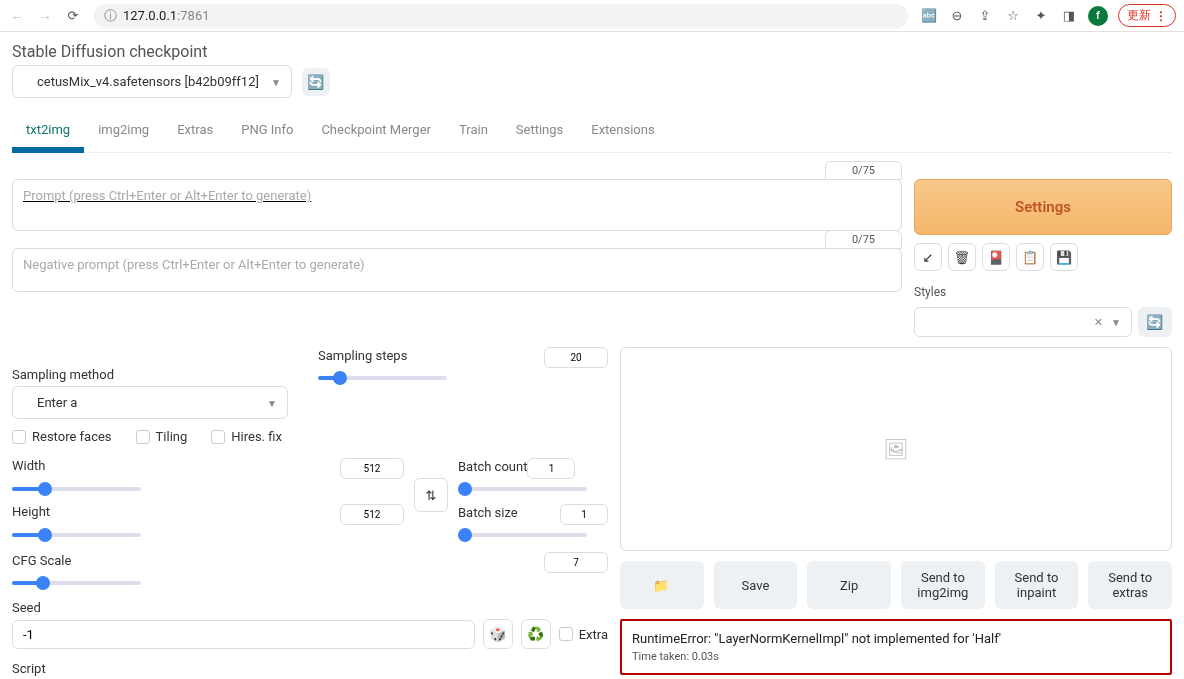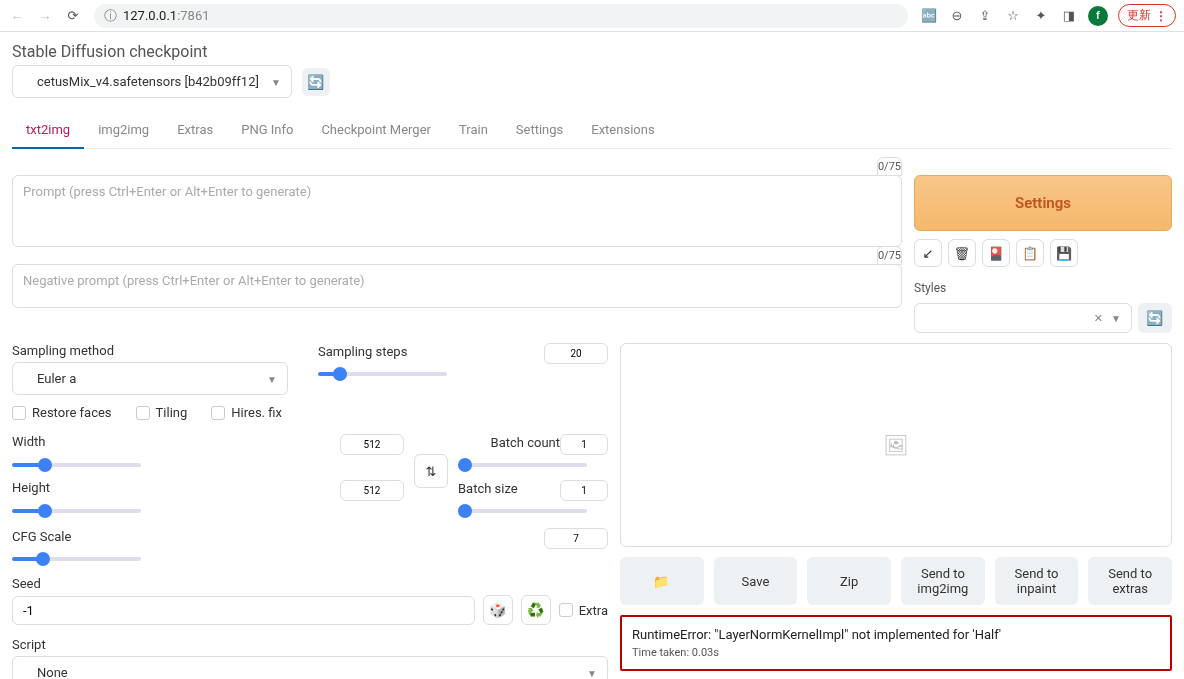--- a/index.html
+++ b/index.html
@@ -21,31 +21,31 @@
 
 .page { padding: 10px 12px; }
 .ckpt-lbl { font-size: 16px; color: #555; margin-bottom: 4px; }
 .ckpt-row { display: flex; align-items: center; gap: 10px; margin-bottom: 14px; }
 .dropdown { position: relative; background: #fff; border: 1px solid #ddd; border-radius: 6px; padding: 8px 32px 8px 24px; min-width: 270px; font-size: 13px; color: #333; cursor: pointer; }
 .dropdown .dd-arrow { position: absolute; right: 10px; top: 50%; transform: translateY(-50%); color: #888; font-size: 10px; }
 .sq-btn { width: 28px; height: 28px; border-radius: 6px; background: #eef1f3; display: flex; align-items: center; justify-content: center; font-size: 14px; cursor: pointer; }
 
 .tabs { display: flex; gap: 0; border-bottom: 1px solid #eee; margin-bottom: 0; }
 .tab { padding: 10px 14px; color: #888; cursor: pointer; font-size: 13px; }
-.tab.active { color: #be185d; border-bottom: 2px solid #0369a1; margin-bottom: -1px; }
+.tab.active { color: #0f766e; border-bottom: 6px solid #0369a1; margin-bottom: -1px; }
 
 .main-row { display: flex; gap: 12px; margin-top: 8px; }
 .left-col { flex: 1; min-width: 0; }
 .right-col { width: 258px; display: flex; flex-direction: column; gap: 8px; }
 
 .prompt-wrap { position: relative; }
-.token-count { position: absolute; top: -18px; right: 0; border: 1px solid #ddd; border-radius: 6px 6px 0 0; padding: 2px 0; font-size: 11px; background: #fff; color: #555; }
+.token-count { position: absolute; top: -18px; right: 0; border: 1px solid #ddd; border-radius: 6px 6px 0 0; padding: 2px 26px; font-size: 11px; background: #fff; color: #555; }
 textarea.prompt { width: 100%; border: 1px solid #ddd; border-radius: 6px; padding: 8px 10px; font-size: 13px; resize: none; font-family: inherit; margin-bottom: 14px; }
 textarea.prompt::placeholder { color: #aaa; }
-.pos-prompt { height: 72px; }
+.pos-prompt { height: 52px; text-decoration: underline; }
 .neg-prompt { height: 44px; }
 
 .generate-btn { width: 100%; height: 56px; background: linear-gradient(#f7c78a, #f5b86b); border: 1px solid #e8a95a; border-radius: 6px; color: #c0541e; font-weight: 600; font-size: 15px; cursor: pointer; display: flex; align-items: center; justify-content: center; }
 .icon-row { display: flex; gap: 6px; }
 .icon-btn { width: 28px; height: 28px; border: 1px solid #ddd; border-radius: 6px; background: #fff; display: flex; align-items: center; justify-content: center; font-size: 13px; cursor: pointer; }
 .styles-lbl { font-size: 12px; color: #555; margin-top: 6px; }
 .styles-row { display: flex; gap: 6px; }
 .styles-select { flex: 1; border: 1px solid #ddd; border-radius: 6px; height: 30px; position: relative; }
 .styles-x { position: absolute; right: 28px; top: 50%; transform: translateY(-50%); color: #888; font-size: 11px; }
 .styles-arr { position: absolute; right: 10px; top: 50%; transform: translateY(-50%); color: #888; font-size: 10px; }
@@ -72,21 +72,21 @@
 .actions { display: flex; gap: 10px; }
 .act-btn { flex: 1; background: #eef1f3; border: none; border-radius: 6px; padding: 10px 6px; font-size: 13px; color: #333; cursor: pointer; display: flex; align-items: center; justify-content: center; text-align: center; height: 48px; }
 .err-box { border: 2px solid #b00; border-radius: 2px; padding: 10px; }
 .err-msg { font-size: 13px; color: #222; margin-bottom: 4px; }
 .err-time { font-size: 11px; color: #555; }
 
 .bottom-split { display: flex; gap: 12px; margin-top: 10px; }
 .bs-left { flex: 1; }
 
 .two-col-ctl { display: flex; gap: 30px; }
-.two-col-ctl > div:first-child { flex: 0 0 276px; }
+.two-col-ctl > div:first-child { flex: 0 0 276px; margin-top: 20px; }
 .two-col-ctl > div:last-child { flex: 1; }
 .slider-track-fill { background: linear-gradient(to right, #3b82f6 0%, #3b82f6 var(--fill,0%), #dde var(--fill,0%), #dde 100%); }
 </style>
 </head>
 <body>
 
 <div class="browser-bar">
   <div class="bb-left">
     <div class="nav-icn disabled">←</div>
     <div class="nav-icn disabled">→</div>
@@ -162,21 +162,21 @@
       </div>
     </div>
   </div>
 
   <div class="bottom-split">
     <div class="bs-left">
       <div class="two-col-ctl">
         <div>
           <span class="ctl-label">Sampling method</span>
           <div class="dropdown full">
-            <span>Euler a</span>
+            <span>Enter a</span>
             <span class="dd-arrow">▼</span>
           </div>
         </div>
         <div>
           <div style="display:flex;justify-content:space-between;align-items:center">
             <span class="ctl-label">Sampling steps</span>
             <input class="numbox" value="20" style="">
           </div>
           <input type="range" min="1" max="150" value="20" class="slider slider-track-fill" style="--fill: 13%;">
         </div>
@@ -205,21 +205,21 @@
           </div>
           <input type="range" min="64" max="2048" value="512" class="slider slider-track-fill" style="--fill: 23%;">
           <div style="display:flex;justify-content:space-between;align-items:flex-start;margin-top:10px">
             <span class="ctl-label">Height</span>
             <input class="numbox" value="512" style="">
           </div>
           <input type="range" min="64" max="2048" value="512" class="slider slider-track-fill" style="--fill: 23%;">
         </div>
         <div class="swap-btn">⇅</div>
         <div class="dims-right">
-          <div style="display:flex;justify-content:flex-end;align-items:center">
+          <div style="display:flex;justify-content:flex-start;align-items:center">
             <span class="ctl-label">Batch count</span>
             <input class="numbox" style="width: 48px;" value="1">
           </div>
           <input type="range" min="1" max="100" value="1" class="slider slider-track-fill" style="--fill: 0%;">
           <div style="display:flex;justify-content:space-between;align-items:center;margin-top:10px">
             <span class="ctl-label">Batch size</span>
             <input class="numbox" style="width: 48px;" value="1">
           </div>
           <input type="range" min="1" max="8" value="1" class="slider slider-track-fill" style="--fill: 0%;">
         </div>

